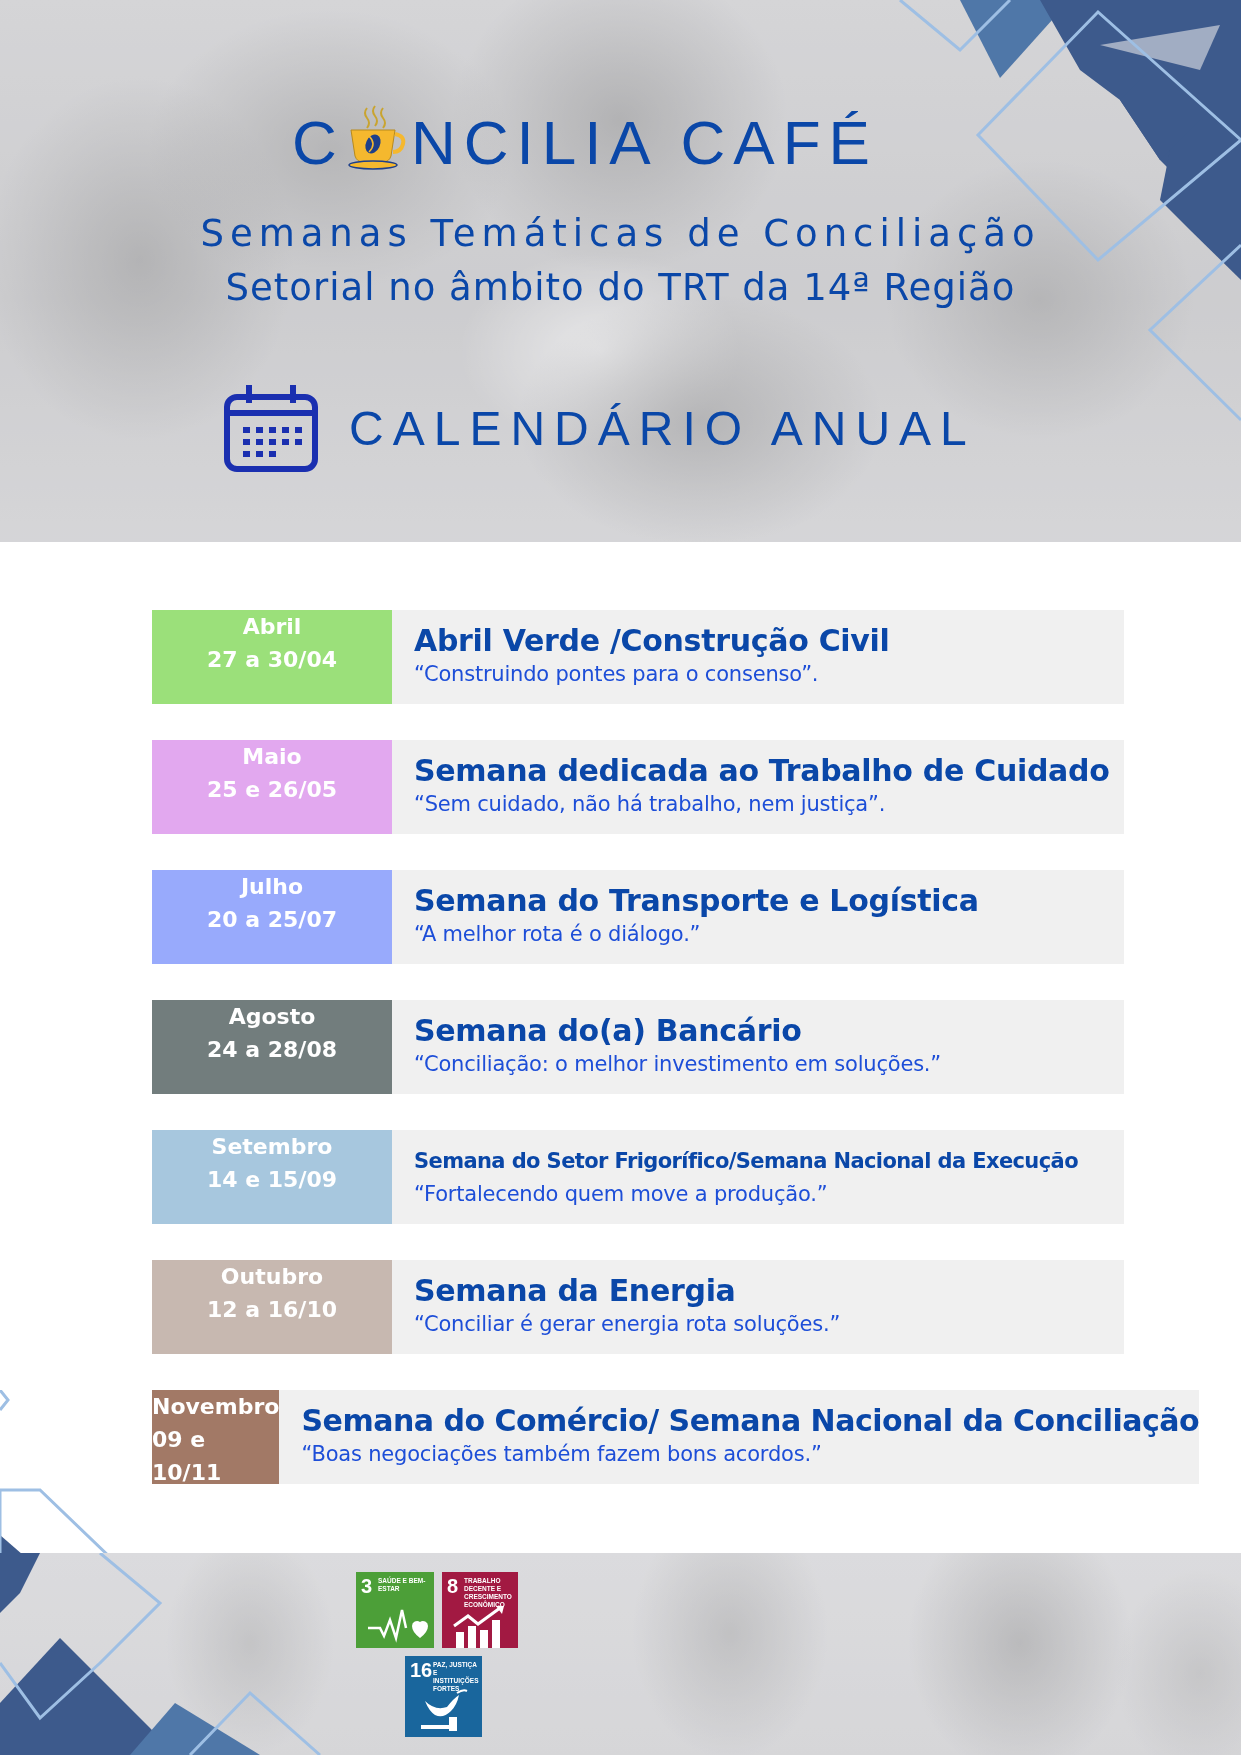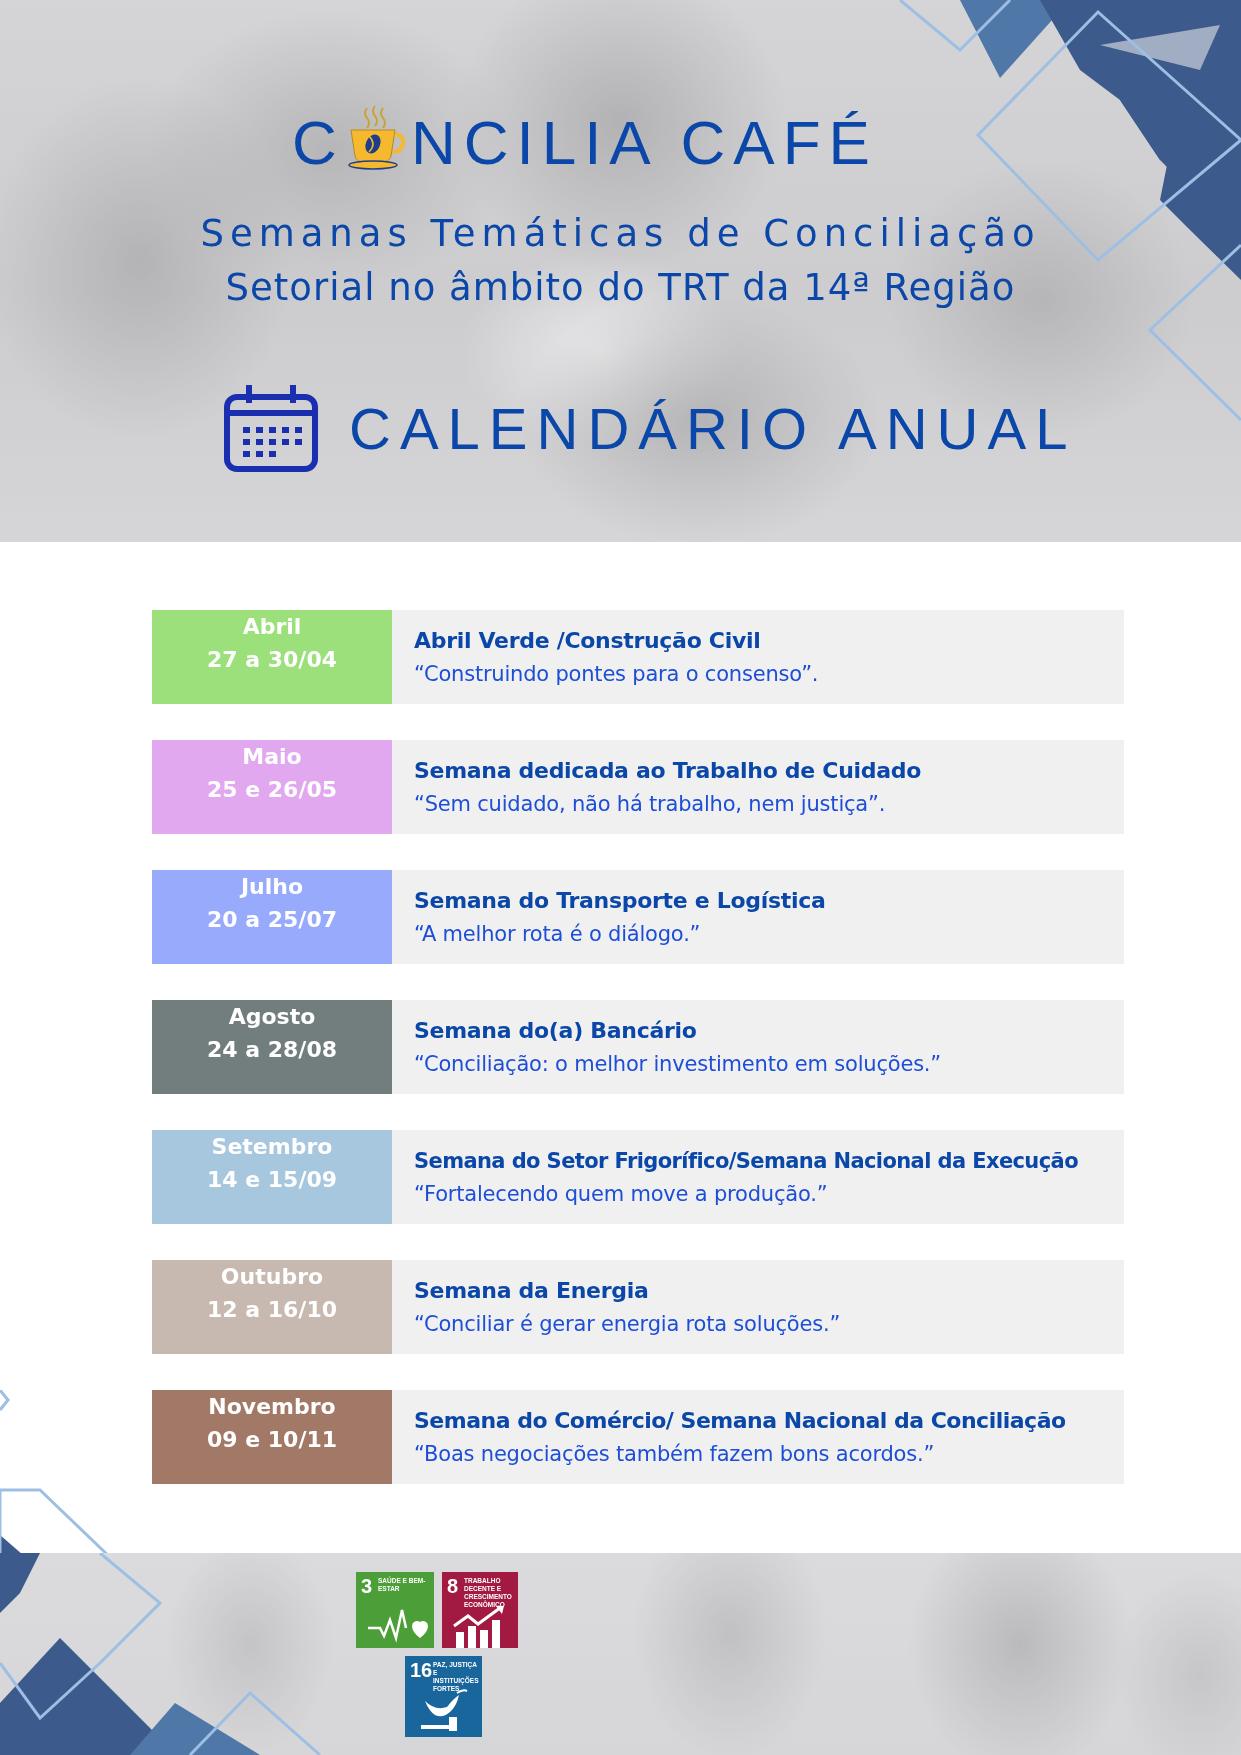--- a/index.html
+++ b/index.html
@@ -31,35 +31,35 @@
       position: absolute; left: 0; width: 1241px; text-align: center;
       font-family: "DejaVu Sans", sans-serif; color: #0a47a8; font-weight: 400;
     }
     .subtitle.l1 { top: 212px; font-size: 37px; letter-spacing: 6px; }
     .subtitle.l2 { top: 266px; font-size: 37px; letter-spacing: 1px; }
     .cal-row {
       position: absolute; top: 383px; left: 223px; height: 90px; display: flex; align-items: center;
     }
     .cal-row .cal-icon { width: 96px; height: 90px; margin-right: 30px; }
     .cal-row .cal-text {
-      font-family: "Liberation Sans", sans-serif; font-size: 58px; letter-spacing: 9px; color: #0a47a8;
+      font-family: "Liberation Sans", sans-serif; font-size: 48px; letter-spacing: 9px; color: #0a47a8;
     }
 
     
     .rows { position: absolute; left: 116px; top: 610px; width: 1008px; }
     .row { position: absolute; left: 0; width: 1008px; height: 94px; display: flex; }
     .row .month-box {
       width: 240px; height: 94px; display: flex; flex-direction: column; align-items: center; 
       color: #ffffff; font-family: "DejaVu Sans", sans-serif; font-weight: 700; font-size: 22px; line-height: 33px; margin-left: 36px;
     }
     .row .info {
       flex: 1; background: #f0f0f0; padding: 14px 0 0 22px; white-space: nowrap; overflow: visible;
     }
     .row .info .theme {
-      font-family: "DejaVu Sans", sans-serif; font-weight: 700; font-size: 22px; color: #0a47a8;
+      font-family: "DejaVu Sans", sans-serif; font-weight: 700; font-size: 30px; color: #0a47a8;
       line-height: 34px; letter-spacing: -0.3px;
     }
     .row .info .slogan {
       font-family: "DejaVu Sans", sans-serif; font-weight: 400; font-size: 21px; color: #1d4ed8;
       line-height: 32px; letter-spacing: -0.2px;
     }
 
     
     .footer {
       position: absolute; left: 0; top: 1553px; width: 1241px; height: 202px; overflow: hidden;

